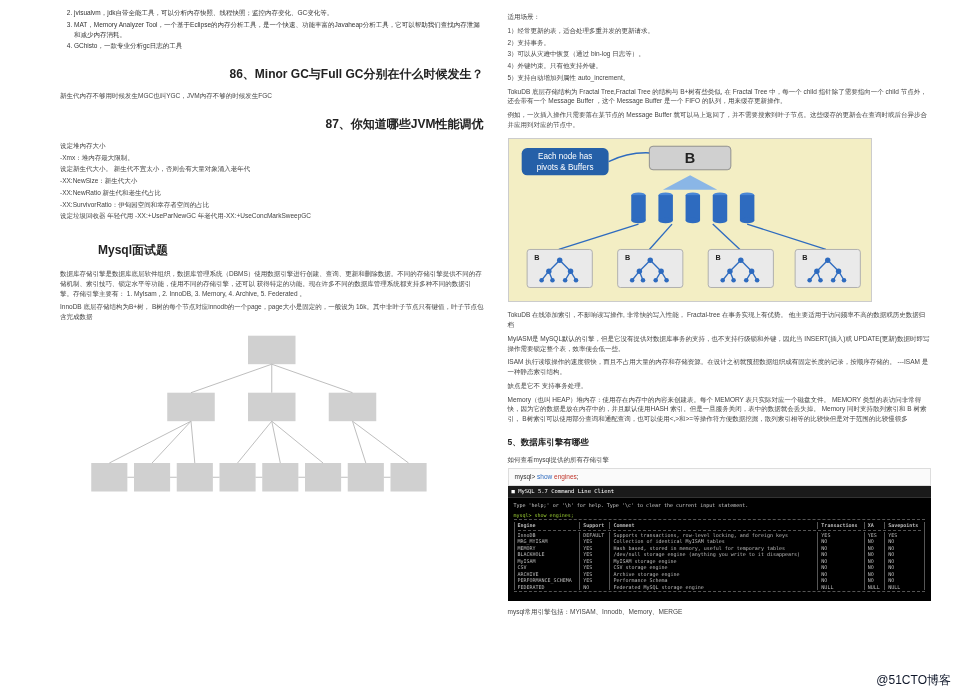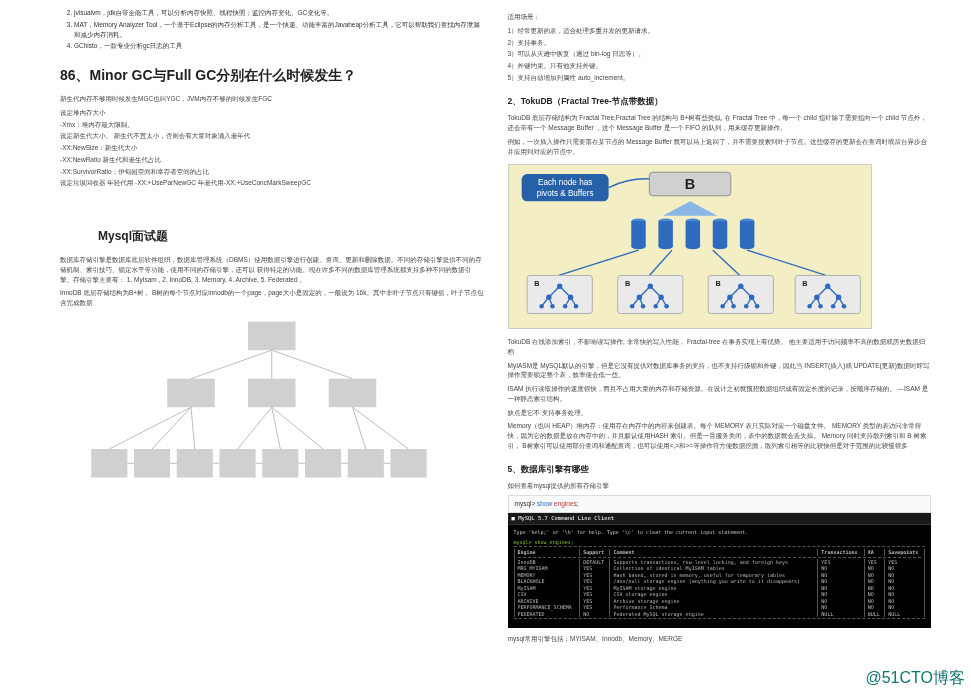--- a/index.html
+++ b/index.html
@@ -1,27 +1,27 @@
 <!DOCTYPE html>
 <html><head>
 <meta charset="utf-8">
 <style>
   * { margin: 0; padding: 0; box-sizing: border-box; }
   body { font-family: "Microsoft YaHei", Arial, sans-serif; background: #fff; width: 971px; height: 699px; overflow: hidden; position: relative; }
   .pages { display: flex; gap: 24px; padding: 8px 40px 8px 60px; }
   .page { flex: 1; font-size: 6.5px; color: #333; line-height: 1.5; }
   .ol-lvl { list-style: decimal; margin-left: 14px; }
   .ol-lvl li { margin-bottom: 2px; }
-  h3.q { font-size: 14px; font-weight: bold; margin: 14px 0 8px 0; color: #222; }
-  h2.sec { font-size: 12px; font-weight: bold; margin: 39px 0 10px 0; color: #222; padding-left: 38px; }
+  h3.q { font-size: 12px; font-weight: bold; margin: 14px 0 8px 0; color: #222; text-align: right; }
+  h2.sec { font-size: 12px; font-weight: bold; margin: 20px 0 10px 0; color: #222; padding-left: 38px; }
   h3.sub { font-size: 8.5px; font-weight: bold; margin: 12px 0 6px 0; color: #222; }
   .blue-title { color: #2e6bbf; }
   .para { margin: 4px 0; color: #444; }
   .small-list { margin: 2px 0; color: #444; }
-  .watermark { position: absolute; right: 6px; bottom: 10px; color: #0f766e; font-size: 16px; }
+  .watermark { position: absolute; right: 20px; bottom: 10px; color: #0f172a; font-size: 12px; }
   
   .btree { width: 100%; height: 190px; position: relative; margin-top: 8px; }
   .btree svg { width: 100%; height: 100%; }
   .btree rect { fill: #d0d0d0; }
   .btree line { stroke: #bbb; stroke-width: 1; }
   
   .ftree { width: 86%; background: #f3eec4; border: 1px solid #ccc; margin: 8px 0; }
   .ftree svg { width: 100%; display: block; }
   .bubble { fill: #2560a8; }
   .bubble-text { fill: #fff; font-size: 9px; font-family: Arial; }
@@ -53,20 +53,21 @@
   <div class="page">
     <ol class="ol-lvl" start="2">
       <li>jvisualvm，jdk自带全能工具，可以分析内存快照、线程快照；监控内存变化、GC变化等。</li>
       <li>MAT，Memory Analyzer Tool，一个基于Eclipse的内存分析工具，是一个快速、功能丰富的Javaheap分析工具，它可以帮助我们查找内存泄漏和减少内存消耗。</li>
       <li>GChisto，一款专业分析gc日志的工具</li>
     </ol>
 
     <h3 class="q">86、Minor GC与Full GC分别在什么时候发生？</h3>
     <p class="para">新生代内存不够用时候发生MGC也叫YGC，JVM内存不够的时候发生FGC</p>
 
+    <h3 class="q">87、你知道哪些JVM性能调优</h3>
     <p class="small-list">设定堆内存大小</p>
     <p class="small-list">-Xmx：堆内存最大限制。</p>
     <p class="small-list">设定新生代大小。 新生代不宜太小，否则会有大量对象涌入老年代</p>
     <p class="small-list">-XX:NewSize：新生代大小</p>
     <p class="small-list">-XX:NewRatio 新生代和老生代占比</p>
     <p class="small-list">-XX:SurvivorRatio：伊甸园空间和幸存者空间的占比</p>
     <p class="small-list">设定垃圾回收器 年轻代用 -XX:+UseParNewGC 年老代用-XX:+UseConcMarkSweepGC</p>
 
     <h2 class="sec">Mysql面试题</h2>
 
@@ -117,21 +118,20 @@
   </div>
 
   <div class="page">
     <p class="para">适用场景：</p>
     <p class="small-list">1）经常更新的表，适合处理多重并发的更新请求。</p>
     <p class="small-list">2）支持事务。</p>
     <p class="small-list">3）可以从灾难中恢复（通过 bin-log 日志等）。</p>
     <p class="small-list">4）外键约束。只有他支持外键。</p>
     <p class="small-list">5）支持自动增加列属性 auto_increment。</p>
 
-    <h3 class="sub blue-title">2、TokuDB（Fractal Tree-节点带数据）</h3>
     <p class="para">TokuDB 底层存储结构为 Fractal Tree,Fractal Tree 的结构与 B+树有些类似, 在 Fractal Tree 中，每一个 child 指针除了需要指向一个 child 节点外，还会带有一个 Message Buffer ，这个 Message Buffer 是一个 FIFO 的队列，用来缓存更新操作。</p>
     <p class="para">例如，一次插入操作只需要落在某节点的 Message Buffer 就可以马上返回了，并不需要搜索到叶子节点。这些缓存的更新会在查询时或后台异步合并应用到对应的节点中。</p>
 
     <div class="ftree">
       <svg viewBox="0 0 400 180">
 
         <rect class="bubble" x="14" y="10" width="96" height="30" rx="6"></rect>
         <text class="bubble-text" x="62" y="22" text-anchor="middle">Each node has</text>
         <text class="bubble-text" x="62" y="34" text-anchor="middle">pivots &amp; Buffers</text>
         <path class="fline" d="M110 25 Q140 10 175 18"></path>

